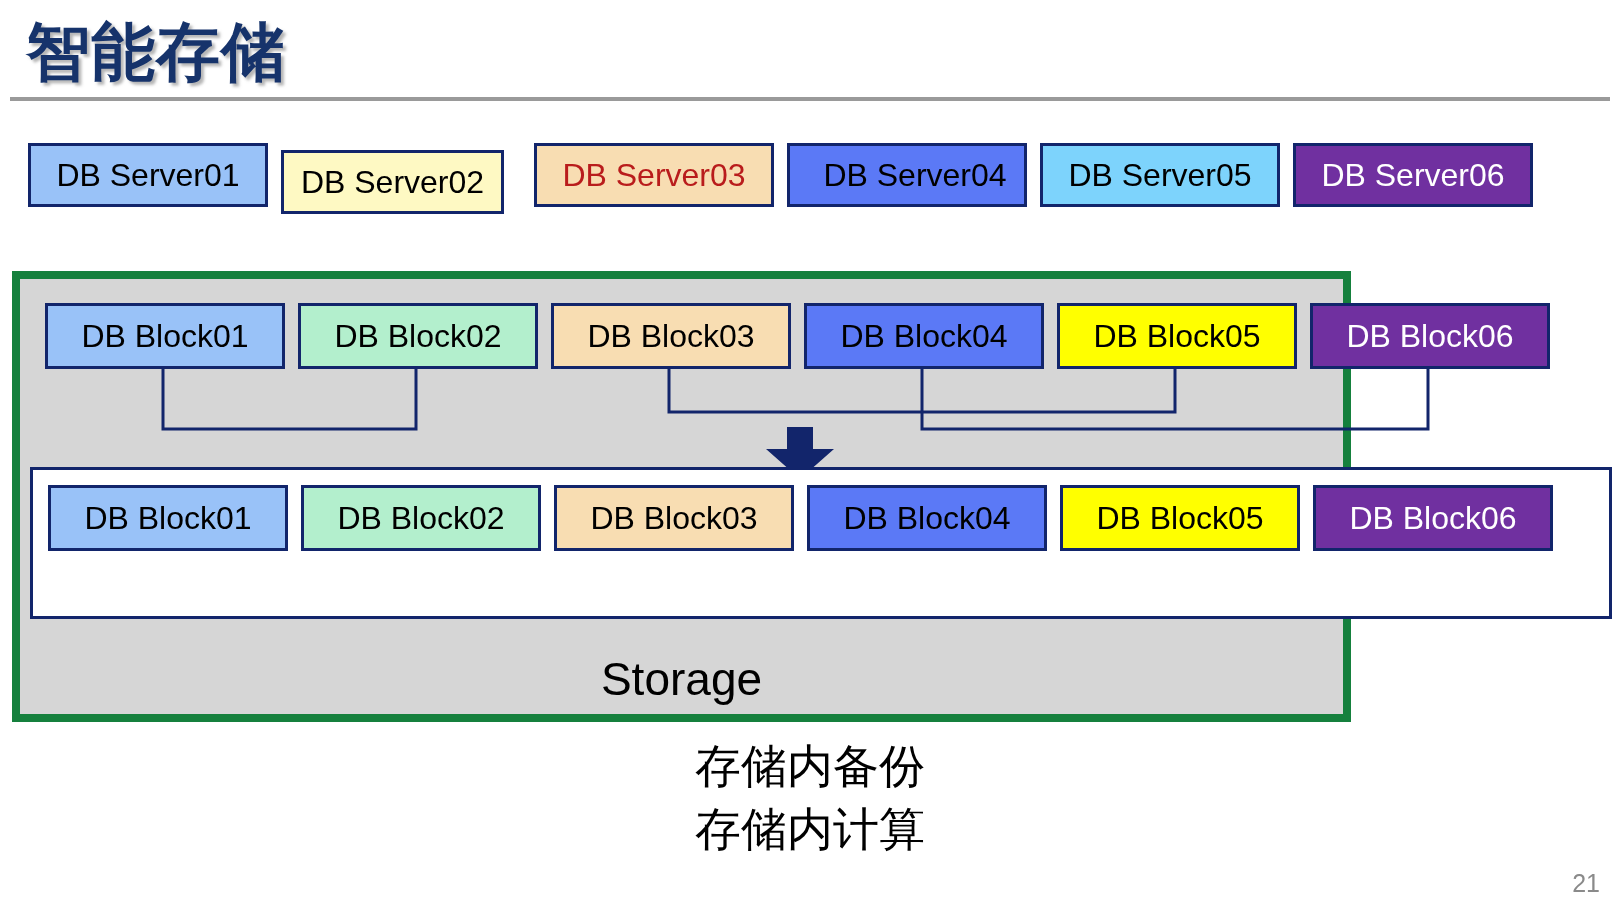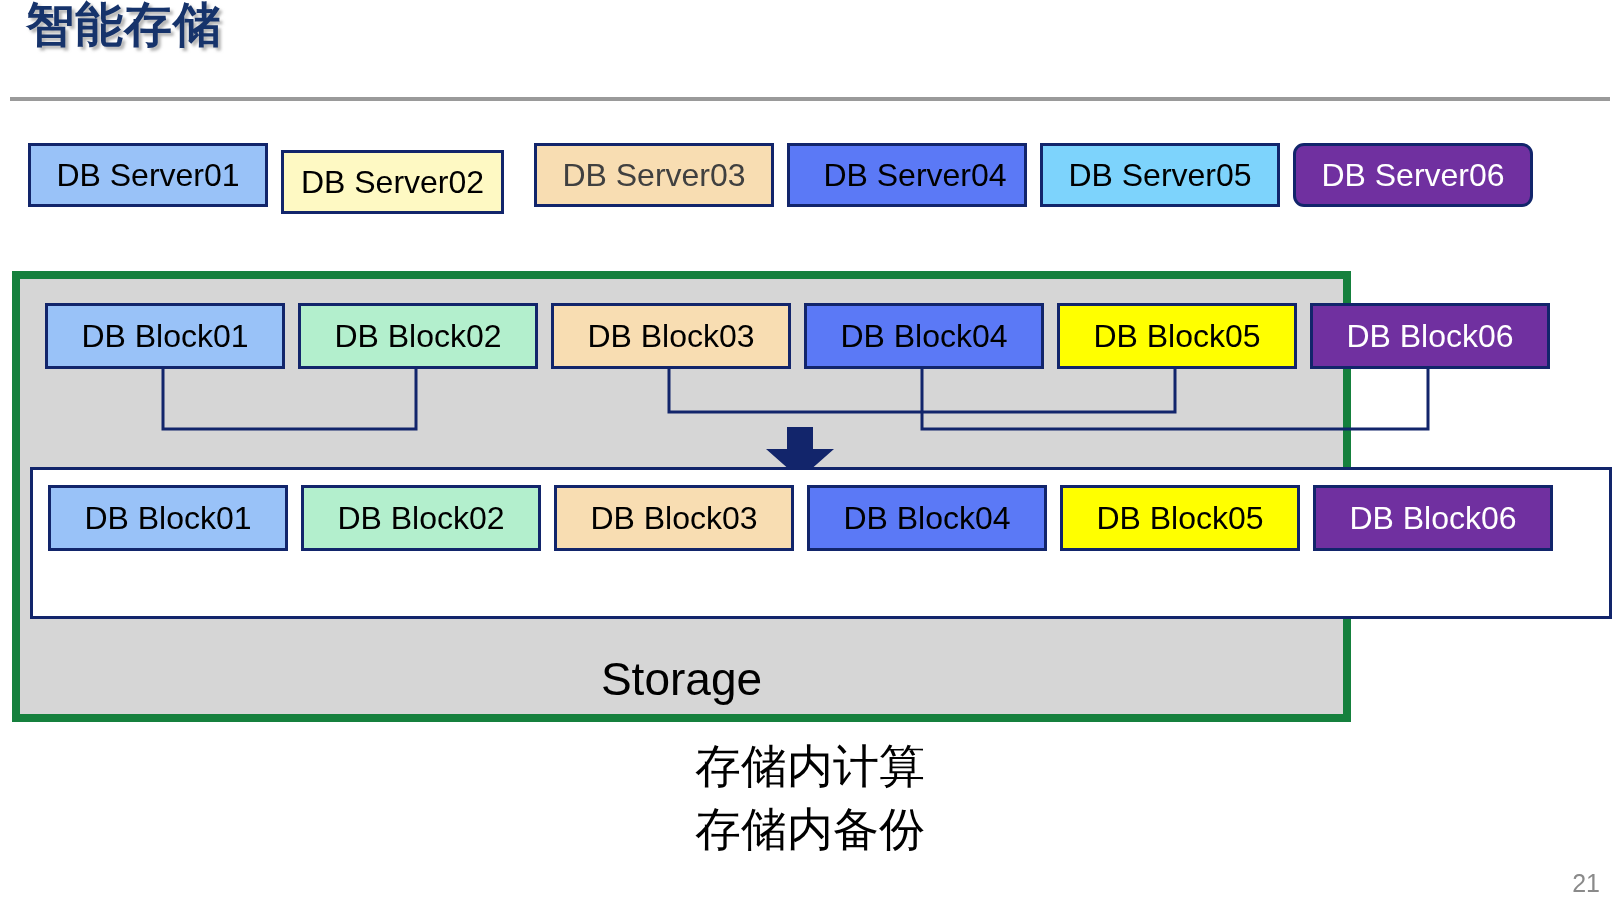--- a/index.html
+++ b/index.html
@@ -12,22 +12,22 @@
     height: 910px;
     position: relative;
     overflow: hidden;
     font-family: "Liberation Sans", sans-serif;
   }
 
   
   #slide-title {
     position: absolute;
     left: 26px;
-    top: 0;
-    font-size: 48px;
+    top: 19px;
+    font-size: 64px;
     font-weight: 700;
     color: #16336b;
     letter-spacing: 1px;
     line-height: 1.05;
     text-shadow: 3px 3px 3px rgba(120,120,120,0.55);
     white-space: nowrap;
   }
   #title-rule {
     position: absolute;
     left: 10px;
@@ -139,30 +139,30 @@
 <div id="slide-title">智能存储</div>
 <div id="title-rule"></div>
 
 <div id="server-row">
     <div class="cbox" style="left: 28px; width: 240px; background: rgb(153, 194, 248); color: rgb(0, 0, 0);">
       <span>DB Server01</span>
     </div>
     <div class="cbox" style="left: 281px; width: 223px; background: #fef9c3; color: rgb(0, 0, 0); margin-top: 7px;">
       <span>DB Server02</span>
     </div>
-    <div class="cbox" style="left: 534px; width: 240px; background: rgb(248, 221, 178); color: #404040;">
+    <div class="cbox" style="left: 534px; width: 240px; background: rgb(248, 221, 178); color: #b91c1c;">
       <span>DB Server03</span>
     </div>
     <div class="cbox" style="left: 787px; width: 240px; background: rgb(91, 121, 246); color: rgb(0, 0, 0); padding-left: 16px;">
       <span>DB Server04</span>
     </div>
     <div class="cbox" style="left: 1040px; width: 240px; background: #7dd3fc; color: rgb(0, 0, 0);">
       <span>DB Server05</span>
     </div>
-    <div class="cbox white-label" style="left: 1293px; width: 240px; background: rgb(112, 48, 160); color: rgb(255, 255, 255); border-radius: 11px;">
+    <div class="cbox white-label" style="left: 1293px; width: 240px; background: rgb(112, 48, 160); color: rgb(255, 255, 255);">
       <span>DB Server06</span>
     </div>
   </div>
 
 <div id="storage-container">
 
   <svg id="connectors" viewBox="0 0 1602 443" preserveAspectRatio="none">
       <path d="M 143 90 L 143 150 L 396 150 L 396 90" fill="none" stroke="#12256b" stroke-width="3"></path>
       <path d="M 649 90 L 649 133 L 1155 133 L 1155 90" fill="none" stroke="#12256b" stroke-width="3"></path>
       <path d="M 902 90 L 902 150 L 1408 150 L 1408 90" fill="none" stroke="#12256b" stroke-width="3"></path>
@@ -214,17 +214,17 @@
       </div>
       <div class="cbox white-label" style="left: 1280px; width: 240px; background: rgb(112, 48, 160); color: rgb(255, 255, 255);">
         <span>DB Block06</span>
       </div>
     </div>
 
   <div id="storage-label">Storage</div>
 </div>
 
 <div id="caption">
+  <div>存储内备份</div>
   <div>存储内计算</div>
-  <div>存储内备份</div>
 </div>
 
 <div id="page-number">21</div>
 
 </body></html>

